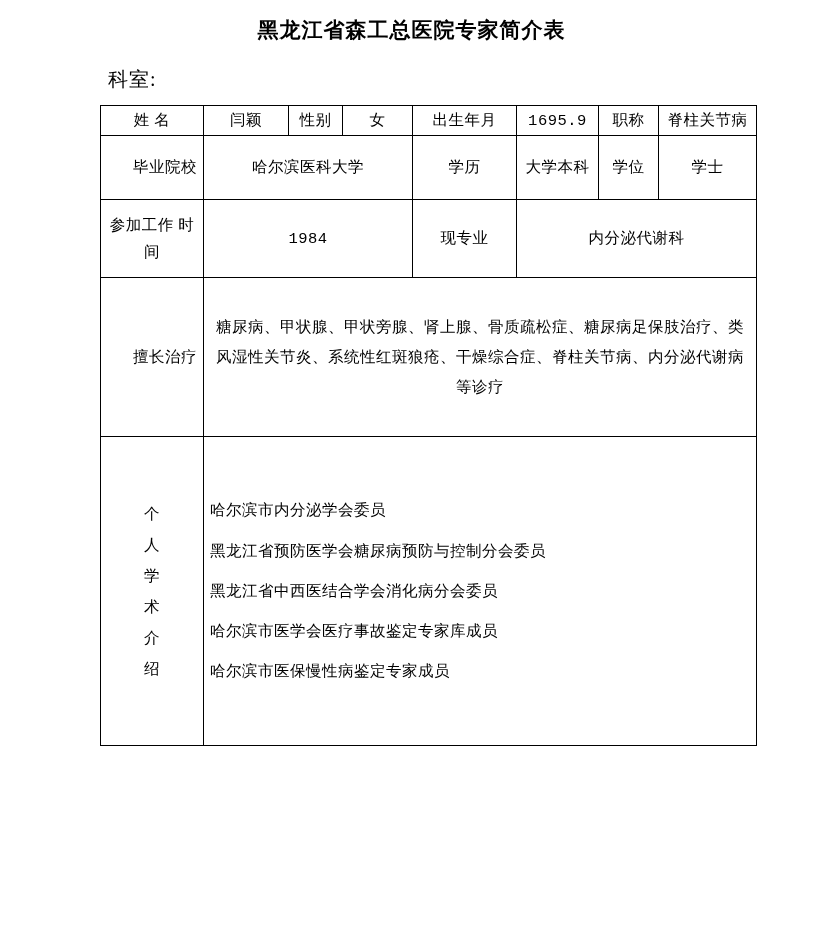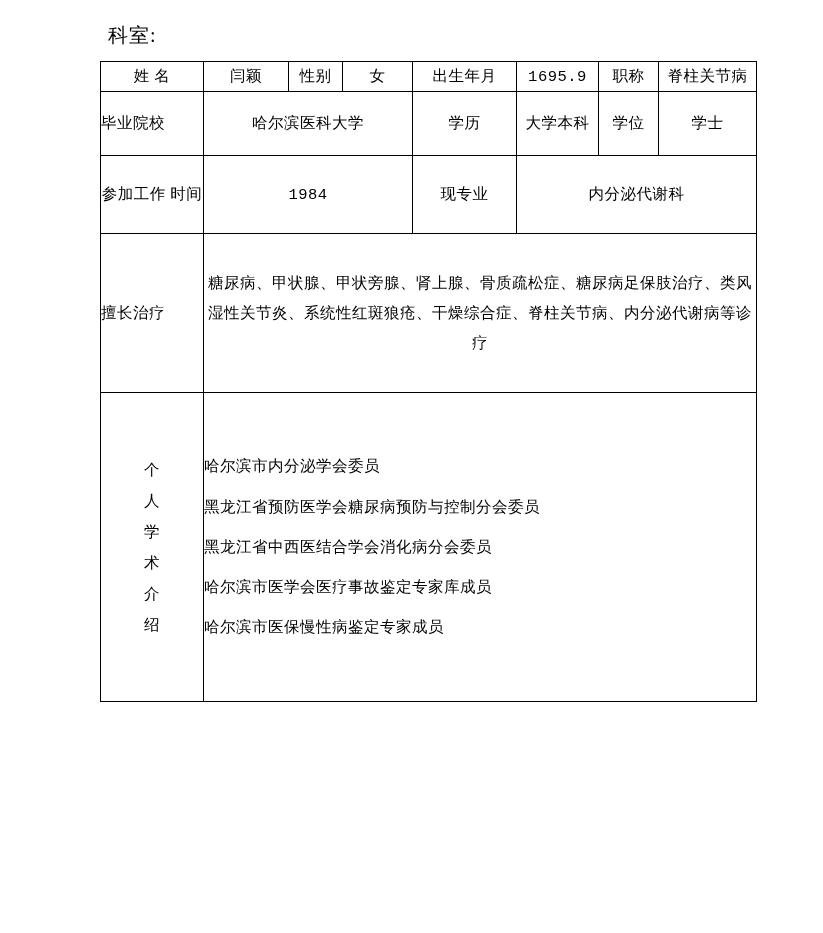--- a/index.html
+++ b/index.html
@@ -39,29 +39,29 @@
     border-collapse: collapse;
     margin-left: 100px;
     margin-top: 12px;
     width: 656px;
     table-layout: fixed;
   }
   table.main td {
     border: 1px solid #000000;
     font-size: 15.5px;
     vertical-align: middle;
-    padding: 4px 0;
+    padding: 4px 6px;
     letter-spacing: 0.5px;
   }
   .c-center {
     text-align: center;
     font-family: Liberation Mono, monospace;
   }
   .label-cell {
-    text-align: left;
+    text-align: right;
     letter-spacing: 2px;
   }
   .label-2line {
     text-align: center;
     line-height: 1.7;
     letter-spacing: 2px;
   }
   .name-spaced {
     text-align: center;
     letter-spacing: 8px;
@@ -102,20 +102,21 @@
   .wrap-small {
     line-height: 1.7;
     text-align: center;
   }
 </style>
 </head>
 <body>
 
 <div class="page">
 
+  <div class="doc-title">黑龙江省森工总医院专家简介表</div>
 
   <div class="dept-line">科室:</div>
 
   <table class="main">
     <colgroup>
       <col style="width:103px">
       <col style="width:85px">
       <col style="width:54px">
       <col style="width:70px">
       <col style="width:104px">

